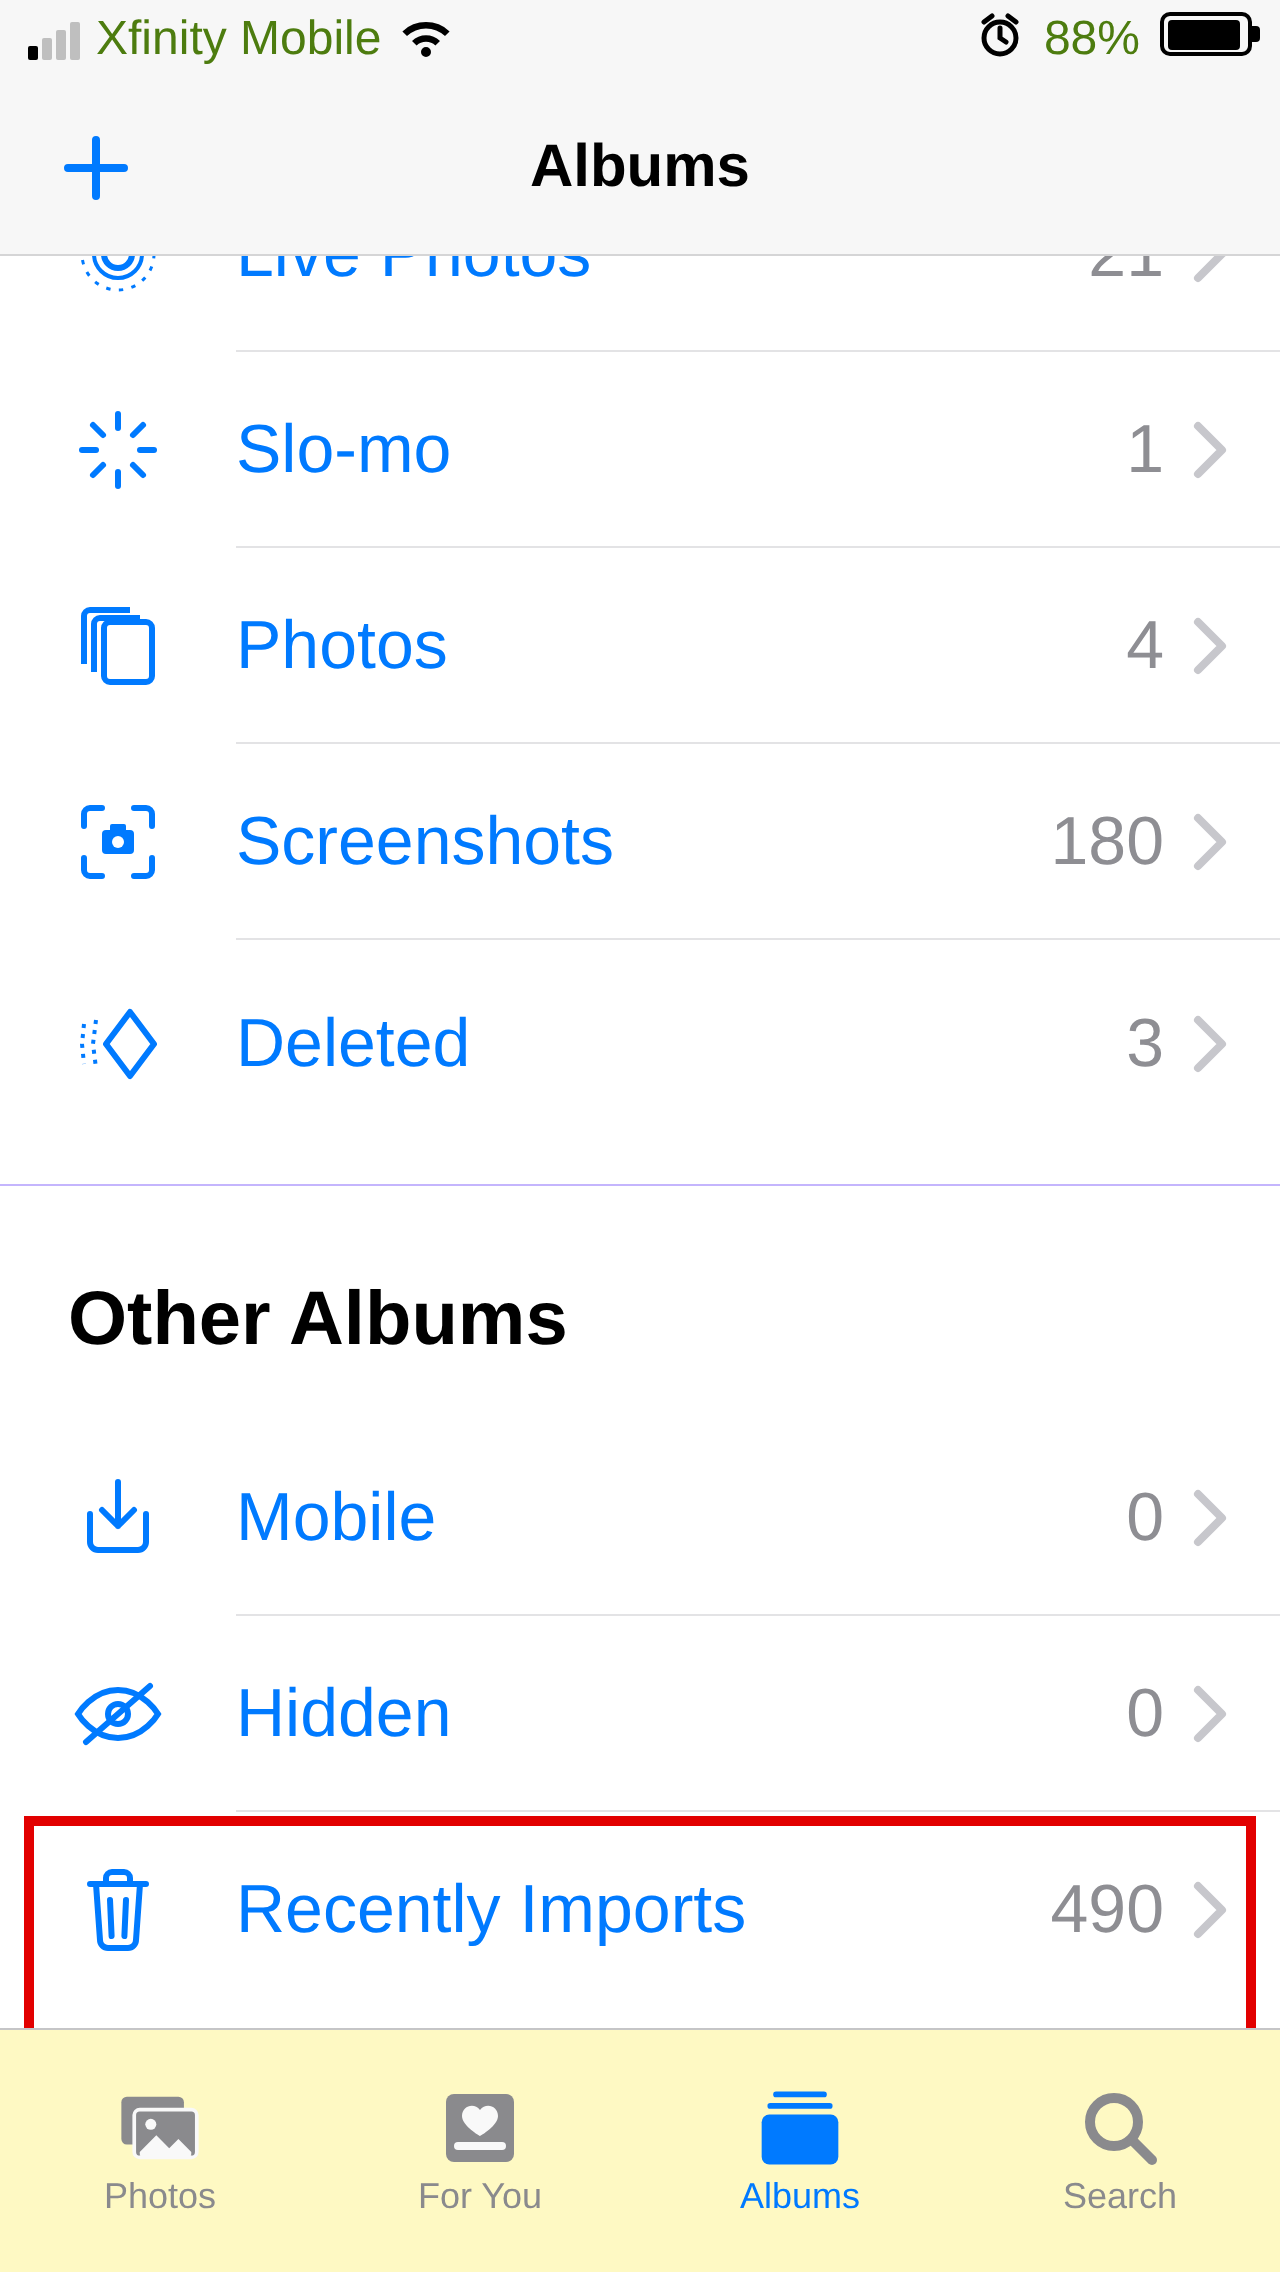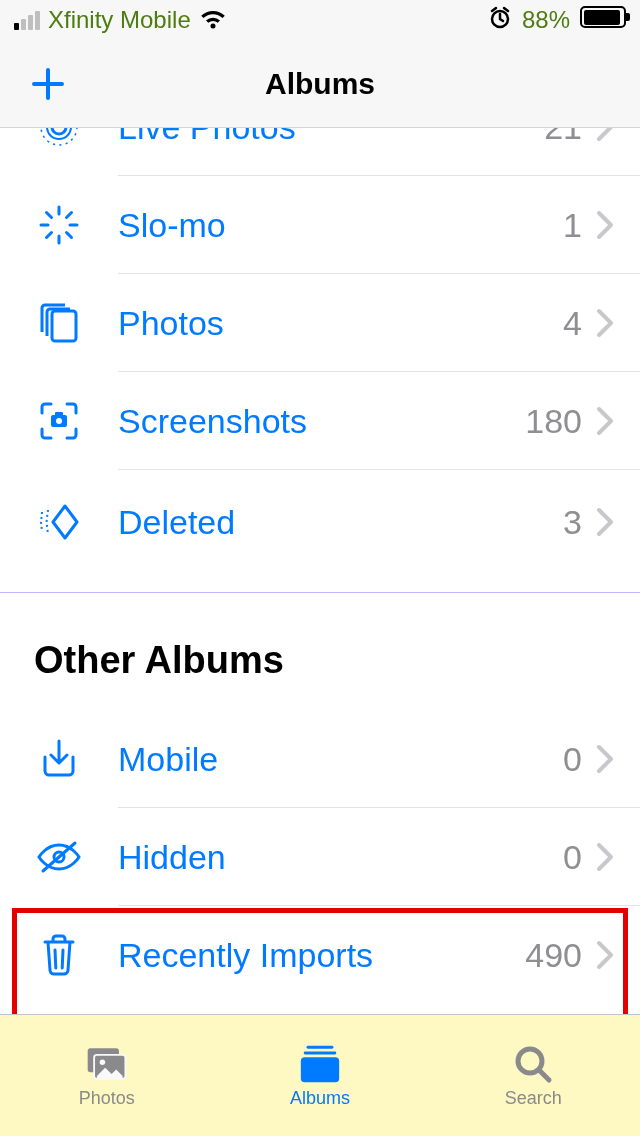--- a/index.html
+++ b/index.html
@@ -264,20 +264,30 @@
       <div class="tab-icon">
         <svg width="50" height="40" viewBox="0 0 50 40">
           <rect x="4" y="3" width="34" height="26" rx="3" fill="#8a8a8d"></rect>
           <rect x="11" y="10" width="34" height="26" rx="3" fill="#8a8a8d" stroke="#f9f9f9" stroke-width="2"></rect>
           <circle cx="20" cy="18" r="3" fill="#f9f9f9"></circle>
           <path d="M14 33l9-9 7 7 5-5 7 7v1a2 2 0 01-2 2H16a2 2 0 01-2-2z" fill="#f9f9f9"></path>
         </svg>
       </div>
       <div class="tab-label">Photos</div>
     </div>
+    <div class="tab">
+      <div class="tab-icon">
+        <svg width="42" height="40" viewBox="0 0 42 40">
+          <rect x="4" y="3" width="34" height="34" rx="4" fill="#8a8a8d"></rect>
+          <path d="M21 11c-3-4-9-2-9 3 0 5 9 10 9 10s9-5 9-10c0-5-6-7-9-3z" fill="#f9f9f9"></path>
+          <rect x="8" y="27" width="26" height="4" rx="2" fill="#f9f9f9"></rect>
+        </svg>
+      </div>
+      <div class="tab-label">For You</div>
+    </div>
     <div class="tab active">
       <div class="tab-icon">
         <svg width="48" height="42" viewBox="0 0 48 42">
           <rect x="10" y="2" width="28" height="3" rx="1.5" fill="#007aff"></rect>
           <rect x="7" y="8" width="34" height="3" rx="1.5" fill="#007aff"></rect>
           <rect x="4" y="14" width="40" height="26" rx="4" fill="#007aff"></rect>
         </svg>
       </div>
       <div class="tab-label">Albums</div>
     </div>

